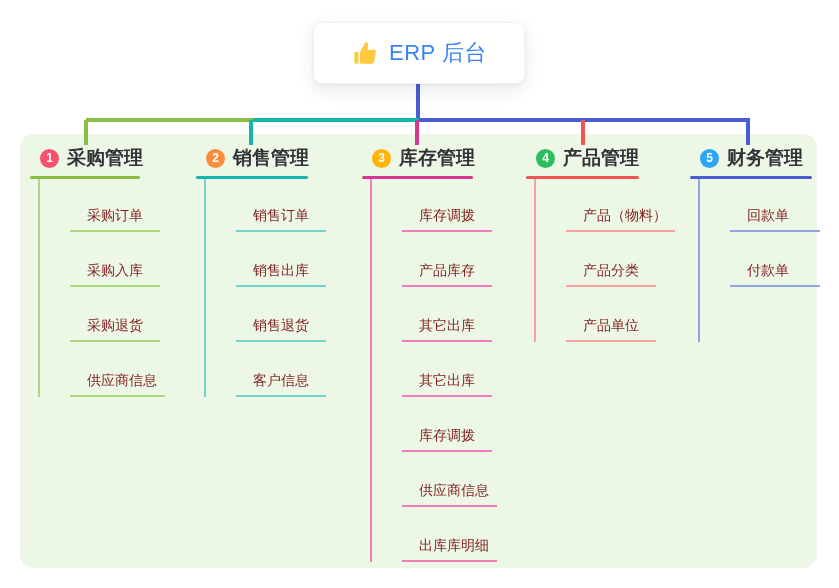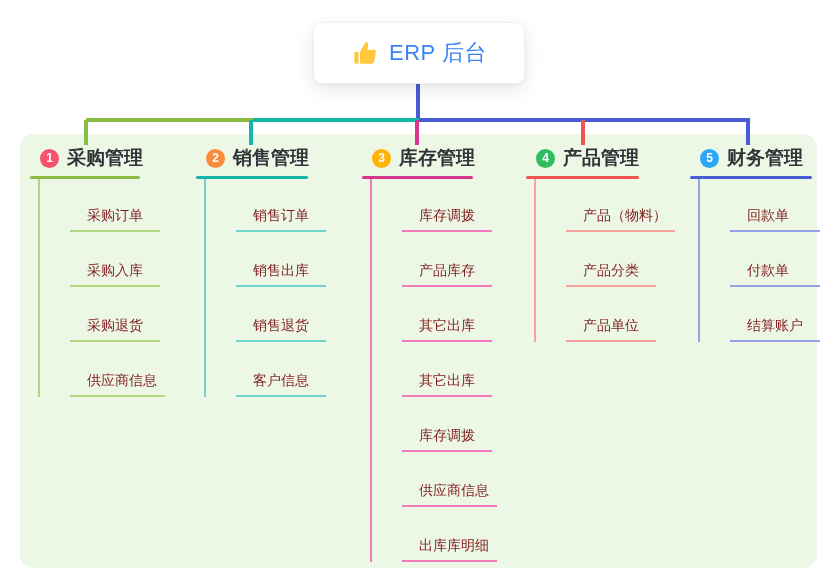--- a/index.html
+++ b/index.html
@@ -121,16 +121,15 @@
 
   <div class="branch" style="left: 690px; width: 122px; --line: #4A5CD4; --lite: #93A3E3; --badge: #2BA7F6;">
     <div class="head">
       <span class="badge">5</span>
       <span class="btitle">财务管理</span>
     </div>
     <div class="t-underline"></div>
     <div class="v-line" style="height:163px;"></div>
     <div class="item s0">回款单</div>
     <div class="item s1">付款单</div>
-    <div class="item s2">结算账户</div>
   </div>
 
 </div>
 
 </body></html>

